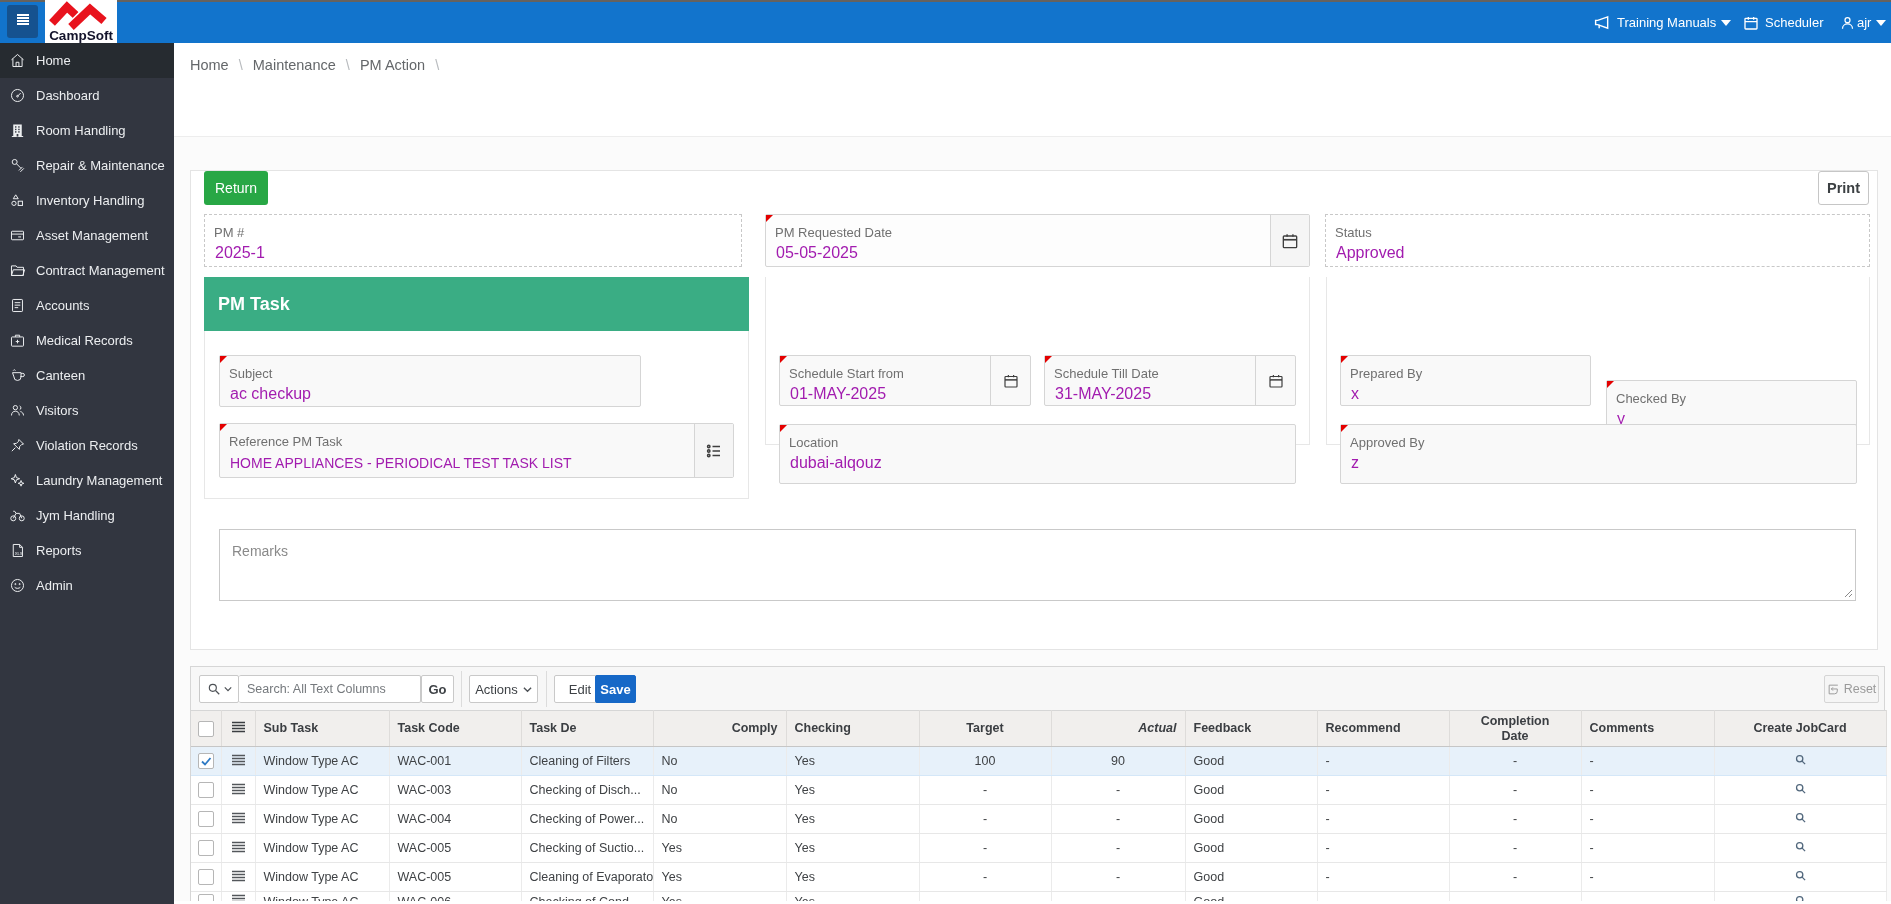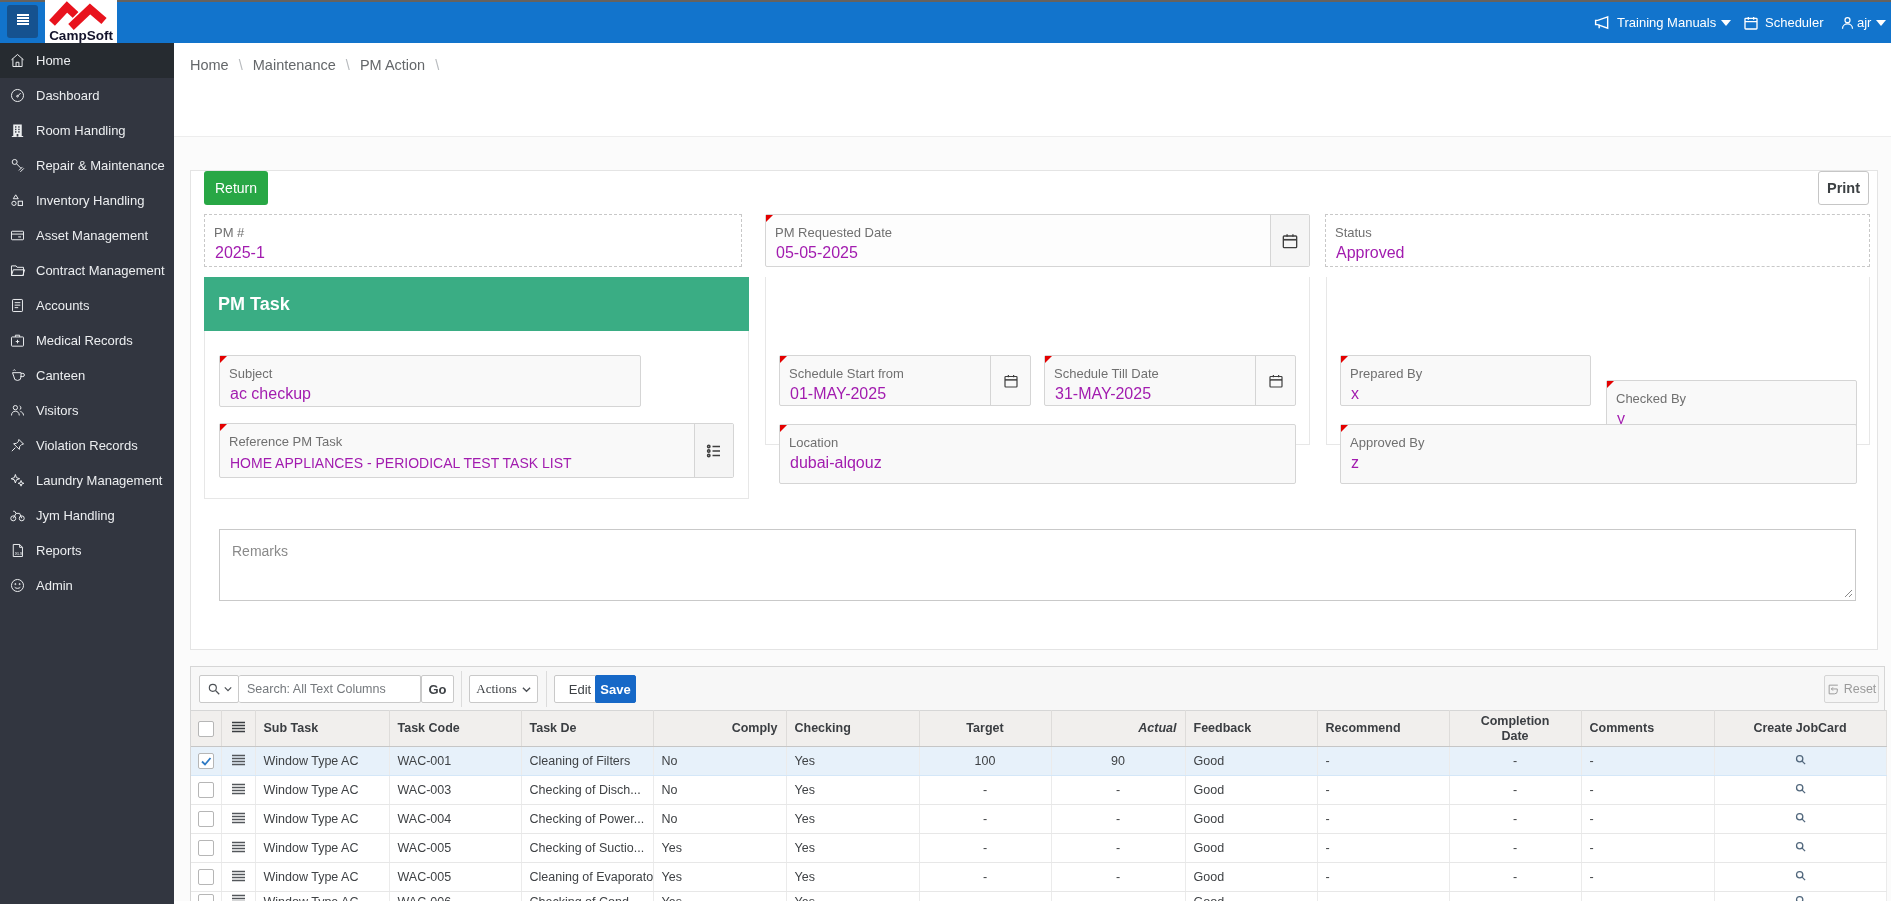--- a/index.html
+++ b/index.html
@@ -277,21 +277,21 @@
         <circle cx="10" cy="10" r="6"></circle>
         <path d="M15 15 L21 21"></path>
       </svg>
     <svg width="8" height="8" viewBox="0 0 10 10" fill="none" stroke="#4d5156" stroke-width="1.5" style="margin-left:3px;">
         <path d="M1 3 L5 7 L9 3"></path>
       </svg>
   </div>
   <div class="tbtn" style="left:48px; width:182px; justify-content:flex-start; padding-left:8px; color:#75797d; font-size:12.5px; border-left:none;">Search: All Text Columns</div>
   <div class="tbtn" style="left:230px; width:33px; font-weight:700;">Go</div>
   <div style="position:absolute; left:270px; top:4px; width:1px; height:36px; background:#dcdcdc;"></div>
-  <div class="tbtn" style="left:278px; width:69px;font-family:Liberation Serif, serif;">Actions
+  <div class="tbtn" style="left:278px; width:69px;">Actions
     <svg width="9" height="9" viewBox="0 0 10 10" fill="none" stroke="#4d5156" stroke-width="1.5" style="margin-left:5px;">
         <path d="M1 3 L5 7 L9 3"></path>
       </svg>
   </div>
   <div style="position:absolute; left:355px; top:4px; width:1px; height:36px; background:#dcdcdc;"></div>
   <div class="tbtn" style="left:363px; width:52px;">Edit</div>
   <div class="tbtn" style="left:404px; width:41px; background:#1668c7; border-color:#1668c7; color:#fff; font-weight:700;">Save</div>
   <div class="tbtn" style="left:1633px; width:55px; background:#f5f5f5; color:#9a9a9a; font-size:12.5px; border-color:#d5d5d5;">
     <svg width="13" height="13" viewBox="0 0 24 24" fill="none" stroke="#9a9a9a" stroke-width="1.8" style="margin-right:4px;">
         <path d="M20 4 H4 V20 H14 a5 5 0 0 0 5 -5 V11 H8"></path>

